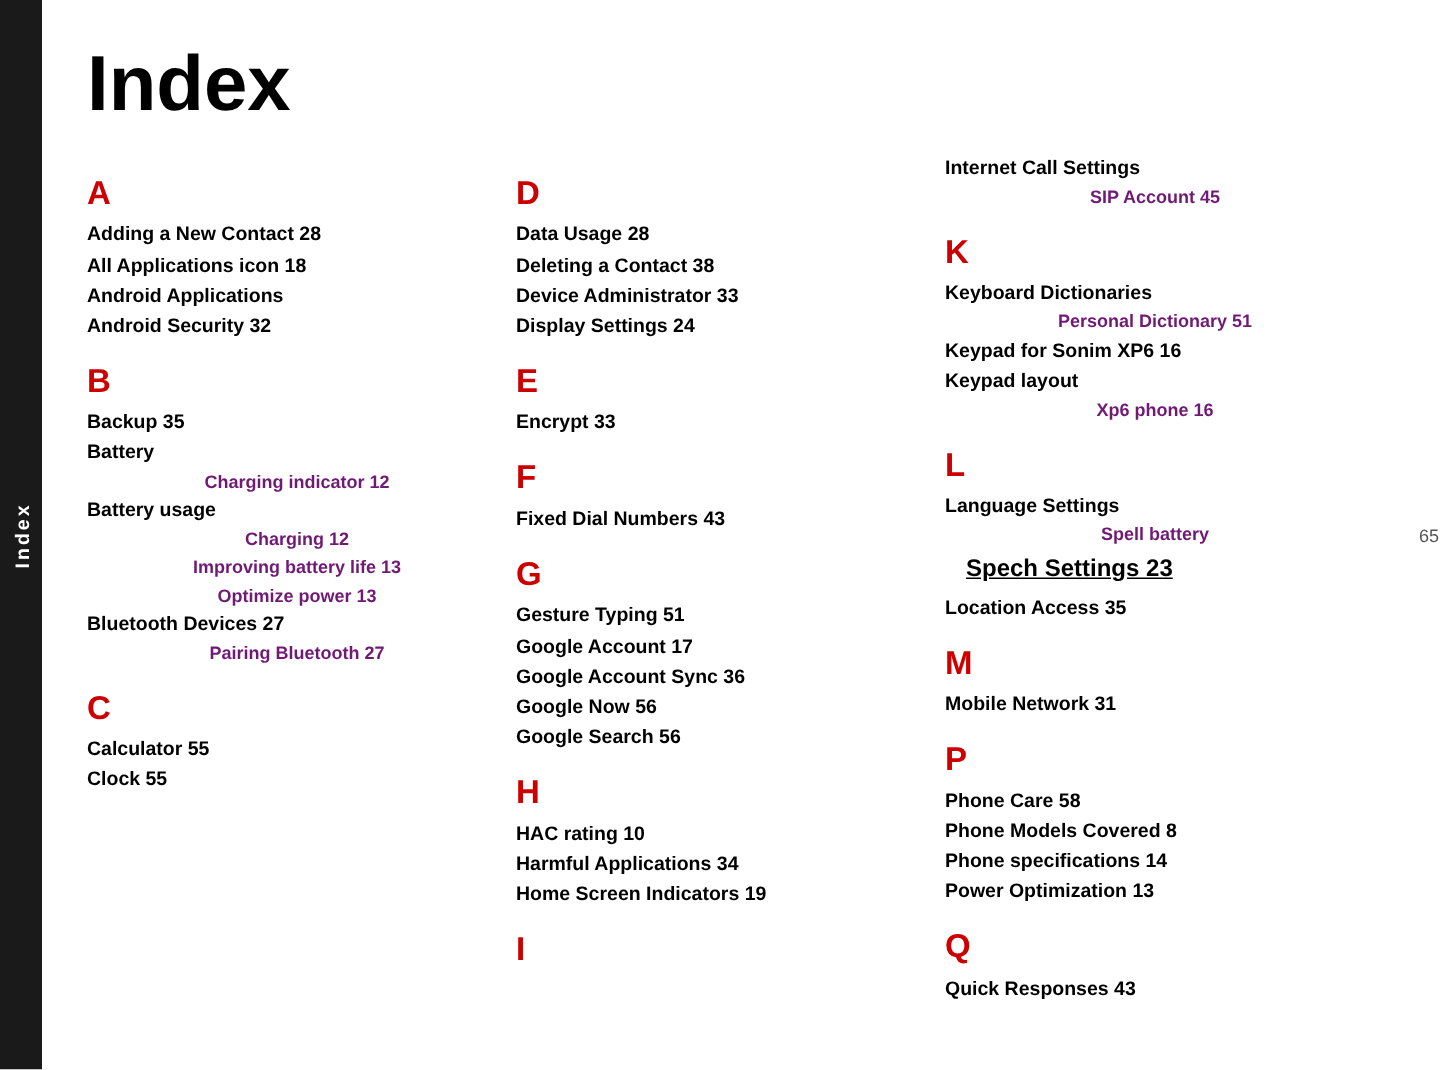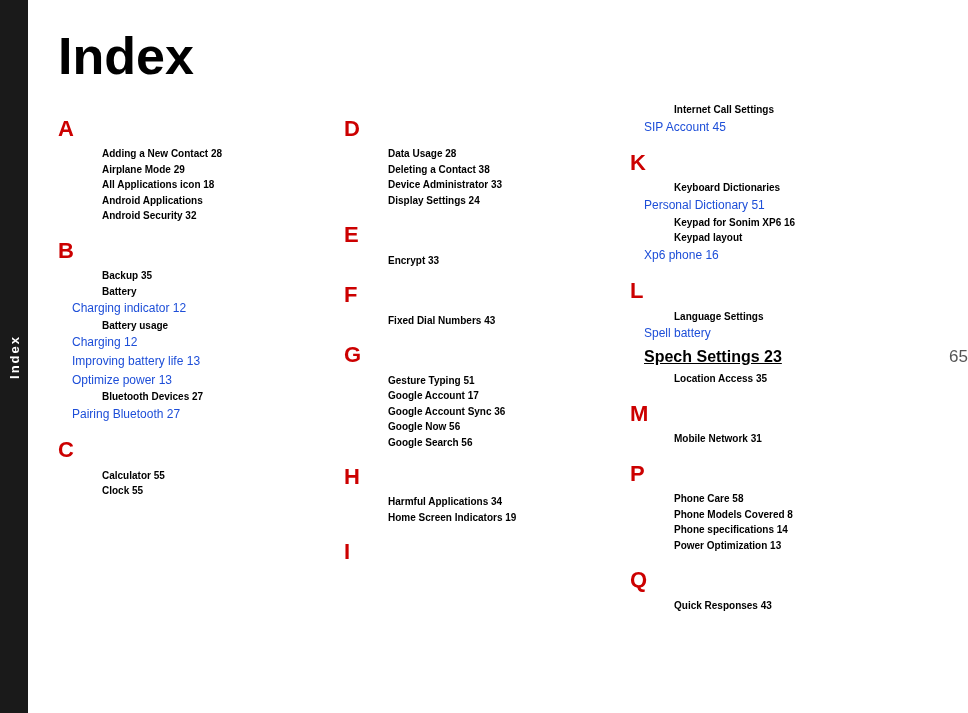--- a/index.html
+++ b/index.html
@@ -33,23 +33,23 @@
       letter-spacing: 2px;
     }
 
     
     .page-number-tab {
       position: absolute;
       right: 0;
       top: 50%;
       transform: translateY(-50%);
       width: 22px;
-      font-size: 17px;
+      font-size: 12px;
       color: #555;
-      text-align: right;
+      text-align: left;
       margin-left: 37px;
     }
 
     
     .main-content {
       position: absolute;
       left: 28px;
       top: 0;
       right: 22px;
       bottom: 0;
@@ -84,33 +84,33 @@
       font-size: 22px;
       font-weight: bold;
       color: #cc0000;
       margin-top: 14px;
       margin-bottom: 4px;
       line-height: 1.2;
     }
 
     
     .entry {
-      font-size: 10px;
+      font-size: 13px;
       font-weight: bold;
       color: #000;
       line-height: 1.55;
-      margin-left: 44px;
     }
 
     .sub-entry {
       font-size: 12px;
-      font-weight: normal;
-      color: #1d4ed8;
+      font-weight: bold;
+      color: #701a75;
       padding-left: 14px;
       line-height: 1.55;
+      text-align: center;
     }
 
     
     .spech-settings {
       font-size: 16px;
       font-weight: bold;
       padding-left: 14px;
       line-height: 1.8;
       text-decoration: underline;
     }
@@ -124,21 +124,20 @@
 
 <div class="page-number-tab">65</div>
 
 <div class="main-content">
   <div class="page-title">Index</div>
 
   <div class="columns" id="columns-container">
   <div class="col">
         <div class="section-letter">A</div>
         <div class="entry">Adding a New Contact  28</div>
-        <div class="entry">Airplane Mode  29</div>
         <div class="entry">All Applications icon  18</div>
         <div class="entry">Android Applications</div>
         <div class="entry">Android Security  32</div>
         <div class="section-letter">B</div>
         <div class="entry">Backup  35</div>
         <div class="entry">Battery</div>
         <div class="sub-entry">Charging indicator  12</div>
         <div class="entry">Battery usage</div>
         <div class="sub-entry">Charging  12</div>
         <div class="sub-entry">Improving battery life  13</div>
@@ -159,20 +158,21 @@
         <div class="entry">Encrypt  33</div>
         <div class="section-letter">F</div>
         <div class="entry">Fixed Dial Numbers  43</div>
         <div class="section-letter">G</div>
         <div class="entry">Gesture Typing  51</div>
         <div class="entry">Google Account  17</div>
         <div class="entry">Google Account Sync  36</div>
         <div class="entry">Google Now  56</div>
         <div class="entry">Google Search  56</div>
         <div class="section-letter">H</div>
+        <div class="entry">HAC rating  10</div>
         <div class="entry">Harmful Applications  34</div>
         <div class="entry">Home Screen Indicators  19</div>
         <div class="section-letter">I</div>
       </div>
       <div class="col">
         <div class="entry">Internet Call Settings</div>
         <div class="sub-entry">SIP Account  45</div>
         <div class="section-letter">K</div>
         <div class="entry">Keyboard Dictionaries</div>
         <div class="sub-entry">Personal Dictionary  51</div>

